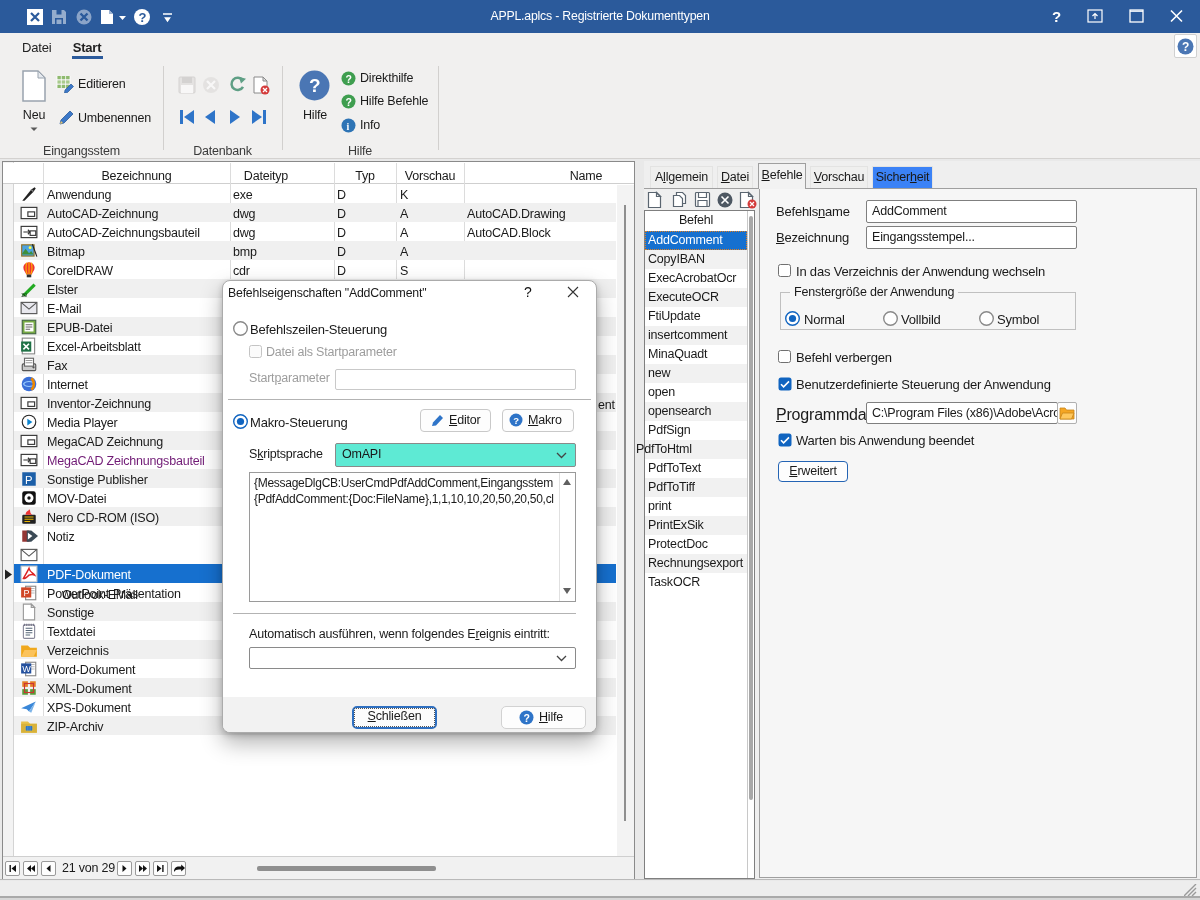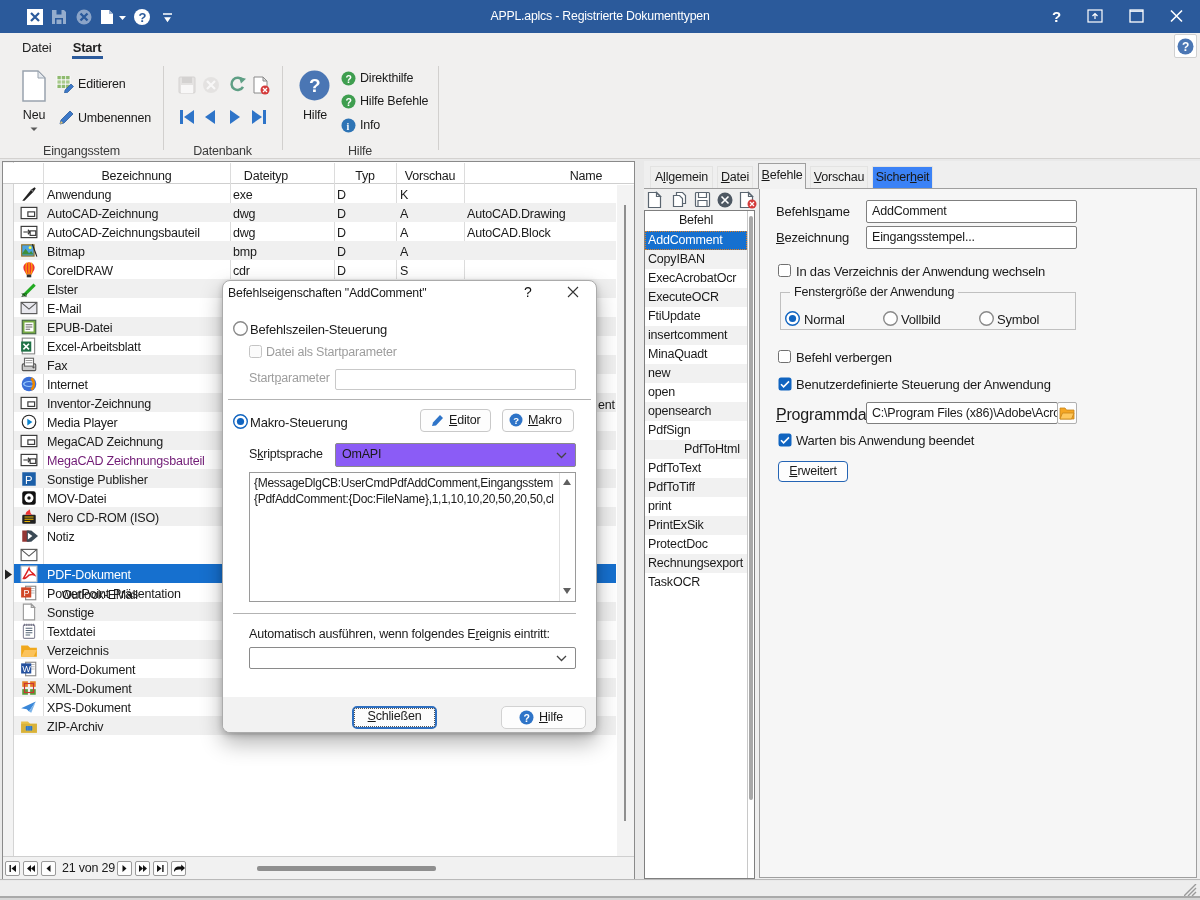--- a/index.html
+++ b/index.html
@@ -414,21 +414,21 @@
 <div class="abs" style="left:645px;top:326px;width:102px;height:19px;background:#f1f1f1;"></div>
 <div class="abs" style="left:648px;top:328px;font-size:12.5px;">insertcomment</div>
 <div class="abs" style="left:648px;top:347px;font-size:12.5px;">MinaQuadt</div>
 <div class="abs" style="left:645px;top:364px;width:102px;height:19px;background:#f1f1f1;"></div>
 <div class="abs" style="left:648px;top:366px;font-size:12.5px;">new</div>
 <div class="abs" style="left:648px;top:385px;font-size:12.5px;">open</div>
 <div class="abs" style="left:645px;top:402px;width:102px;height:19px;background:#f1f1f1;"></div>
 <div class="abs" style="left:648px;top:404px;font-size:12.5px;">opensearch</div>
 <div class="abs" style="left:648px;top:423px;font-size:12.5px;">PdfSign</div>
 <div class="abs" style="left:645px;top:440px;width:102px;height:19px;background:#f1f1f1;"></div>
-<div class="abs" style="left:684px;top:442px;font-size:12.5px;">PdfToHtml</div>
+<div class="abs" style="left:636px;top:442px;font-size:12.5px;">PdfToHtml</div>
 <div class="abs" style="left:648px;top:461px;font-size:12.5px;">PdfToText</div>
 <div class="abs" style="left:645px;top:478px;width:102px;height:19px;background:#f1f1f1;"></div>
 <div class="abs" style="left:648px;top:480px;font-size:12.5px;">PdfToTiff</div>
 <div class="abs" style="left:648px;top:499px;font-size:12.5px;">print</div>
 <div class="abs" style="left:645px;top:516px;width:102px;height:19px;background:#f1f1f1;"></div>
 <div class="abs" style="left:648px;top:518px;font-size:12.5px;">PrintExSik</div>
 <div class="abs" style="left:648px;top:537px;font-size:12.5px;">ProtectDoc</div>
 <div class="abs" style="left:645px;top:554px;width:102px;height:19px;background:#f1f1f1;"></div>
 <div class="abs" style="left:648px;top:556px;font-size:12.5px;">Rechnungsexport</div>
 <div class="abs" style="left:648px;top:575px;font-size:12.5px;">TaskOCR</div>
@@ -509,21 +509,21 @@
     <path d="M1 12l1-3.5L9 1l3 3-7 7.5z" fill="#2e74c8"></path>
   </svg>
 <div class="abs" style="left:449px;top:413px;font-size:12.5px;"><u>E</u>ditor</div>
 <div class="abs" style="left:502px;top:409px;width:72px;height:23px;background:#fdfdfd;border:1px solid #c9c9c9;border-radius:4px;"></div>
 <svg class="abs" style="left:509px;top:413px;" width="14" height="14" viewBox="0 0 14 14">
     <circle cx="7" cy="7" r="6.5" fill="#2e74c8"></circle>
     <text x="4.2" y="10.5" font-size="9.5" font-weight="bold" fill="#fff" font-family="Liberation Sans">?</text>
   </svg>
 <div class="abs" style="left:528px;top:413px;font-size:12.5px;"><u>M</u>akro</div>
 <div class="abs" style="left:249px;top:447px;font-size:12.5px;">S<u>k</u>riptsprache</div>
-<div class="abs" style="left:335px;top:443px;width:241px;height:24px;background:#8b5cf6;border:1px solid #8a8a8a;border-radius:2px;padding:3px 0 0 6px;font-size:12.5px;">OmAPI</div>
+<div class="abs" style="left:335px;top:443px;width:241px;height:24px;background:#5eead4;border:1px solid #8a8a8a;border-radius:2px;padding:3px 0 0 6px;font-size:12.5px;">OmAPI</div>
 <svg class="abs" style="left:556px;top:452px;" width="11" height="7" viewBox="0 0 11 7">
     <path d="M1 1l4.5 4.5L10 1" stroke="#444" fill="none" stroke-width="1.3"></path>
   </svg>
 <div class="abs" style="left:249px;top:472px;width:327px;height:130px;background:#fff;border:1px solid #9a9a9a;"></div>
 <div class="abs" style="left:254px;top:475px;width:304px;height:32px;overflow:hidden;font-size:12px;letter-spacing:-0.28px;line-height:16px;white-space:pre;">{MessageDlgCB:UserCmdPdfAddComment,Eingangsstem
 {PdfAddComment:{Doc:FileName},1,1,10,10,20,50,20,50,cl</div>
 <div class="abs" style="left:559px;top:473px;width:16px;height:128px;background:#fff;border-left:1px solid #e0e0e0;"></div>
 <svg class="abs" style="left:562px;top:478px;" width="10" height="8" viewBox="0 0 10 8">
     <path d="M5 1L1 7h8z" fill="#606060"></path>
   </svg>

